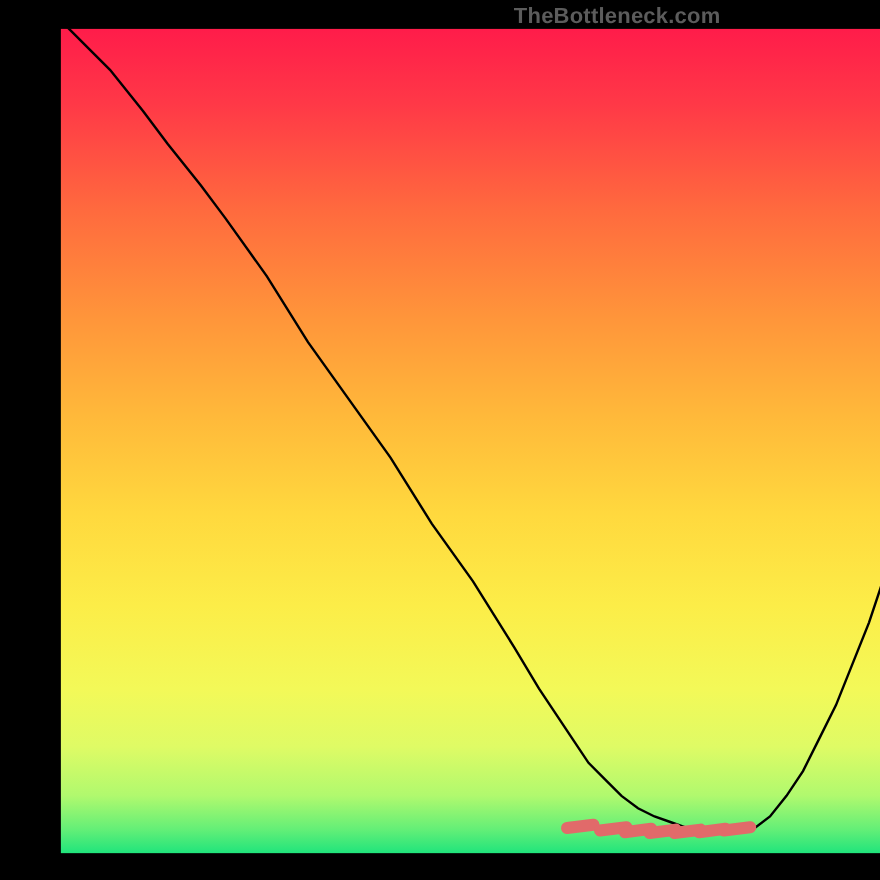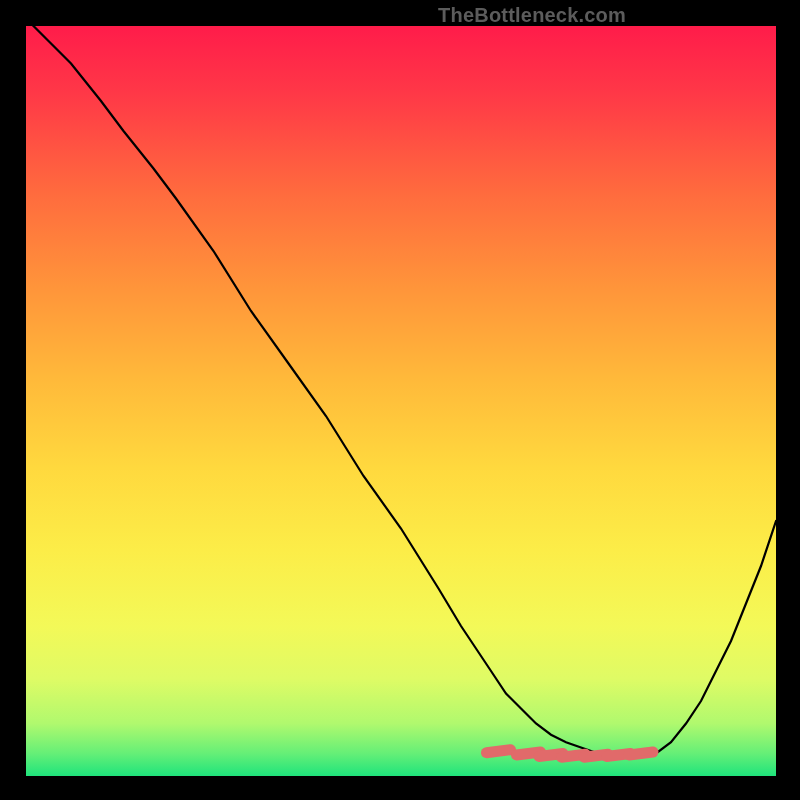--- a/index.html
+++ b/index.html
@@ -8,20 +8,21 @@
     width: 800px;
     height: 800px;
     background: #000;
     overflow: hidden;
     font-family: Arial, Helvetica, sans-serif;
   }
   .stage {
     position: relative;
     width: 636px;
     height: 800px;
+    margin-left: 29px;
   }
   .plot-area {
     position: absolute;
     left: 26px;
     top: 26px;
     width: 750px;
     height: 750px;
     overflow: hidden; 
   }
   .gradient {

